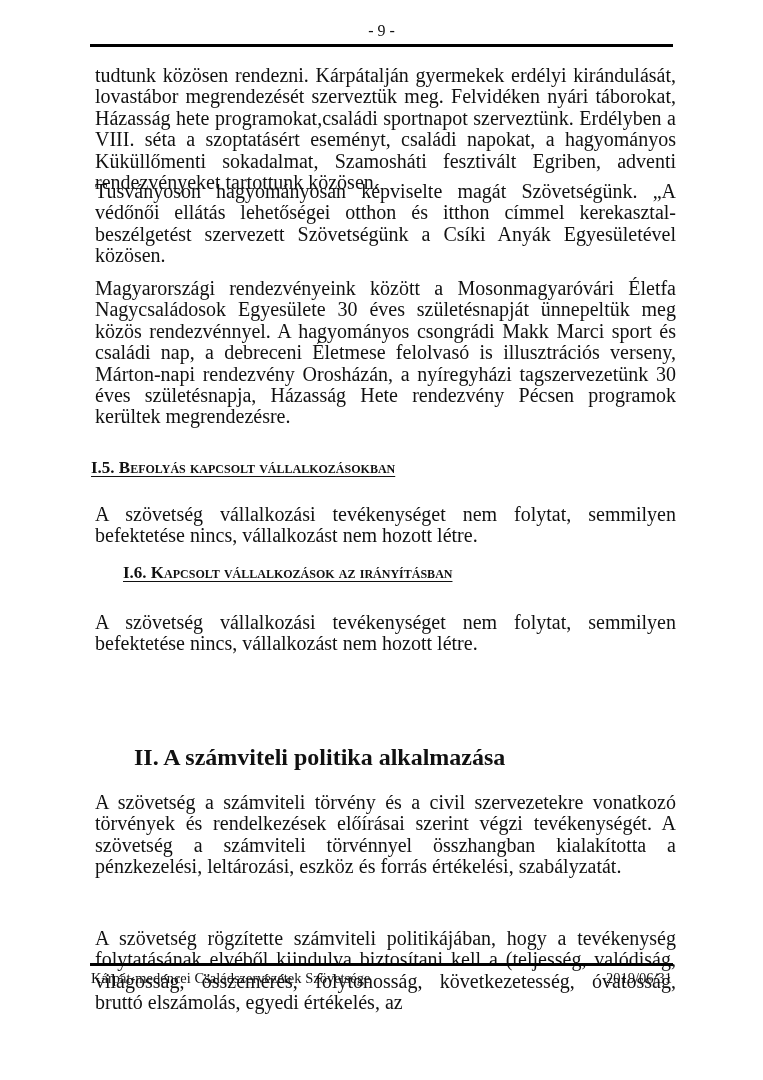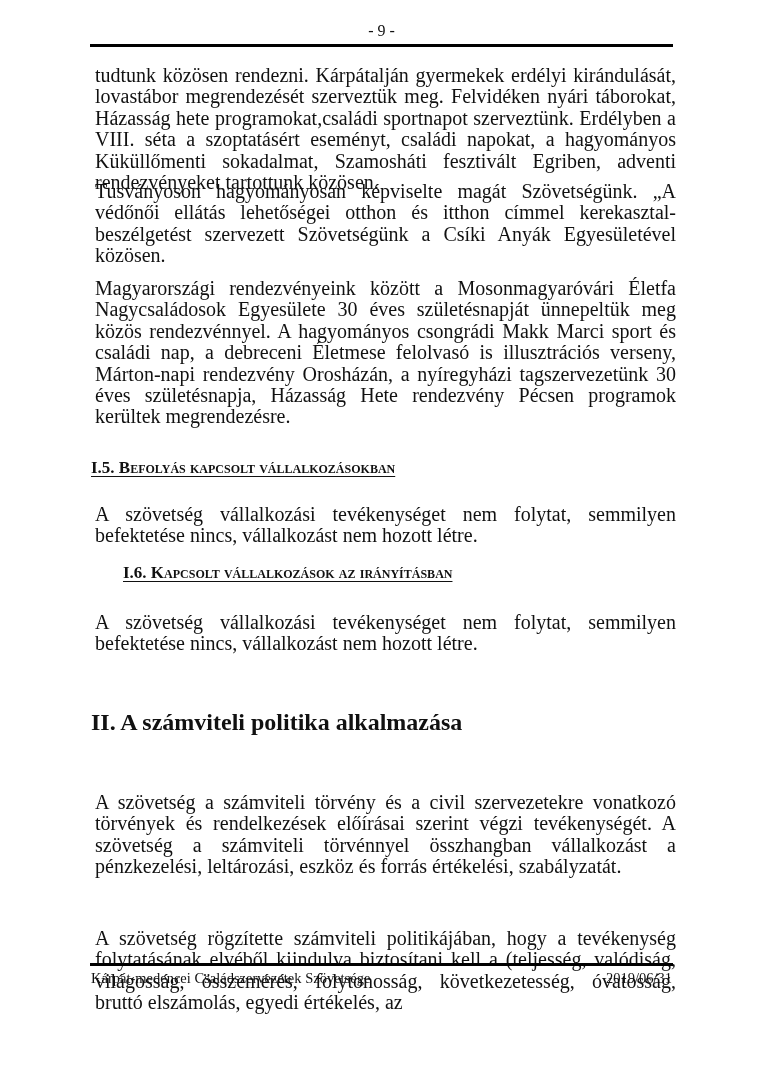--- a/index.html
+++ b/index.html
@@ -88,21 +88,21 @@
 <div class="abs" style="top:457px;">
   <h2 class="heading-small">I.5. Befolyás kapcsolt vállalkozásokban</h2>
 </div>
 <p class="para abs" style="top:500px;">A szövetség vállalkozási tevékenységet nem folytat, semmilyen befektetése nincs, vállalkozást nem hozott létre.</p>
 
 <div class="abs" style="top:562px;margin-left:32px;">
   <h2 class="heading-small">I.6. Kapcsolt vállalkozások az irányításban</h2>
 </div>
 <p class="para abs" style="top:608px;">A szövetség vállalkozási tevékenységet nem folytat, semmilyen befektetése nincs, vállalkozást nem hozott létre.</p>
 
-<h1 class="heading-big abs" style="top:708px;">II. A számviteli politika alkalmazása</h1>
-<p class="para abs" style="top:788px;">A szövetség a számviteli törvény és a civil szervezetekre vonatkozó törvények és rendelkezések előírásai szerint végzi tevékenységét. A szövetség a számviteli törvénnyel összhangban vállalkozást a pénzkezelési, leltározási, eszköz és forrás értékelési, szabályzatát.</p>
+<h1 class="heading-big abs" style="top:743px;margin-left:43px;">II. A számviteli politika alkalmazása</h1>
+<p class="para abs" style="top:788px;">A szövetség a számviteli törvény és a civil szervezetekre vonatkozó törvények és rendelkezések előírásai szerint végzi tevékenységét. A szövetség a számviteli törvénnyel összhangban kialakította a pénzkezelési, leltározási, eszköz és forrás értékelési, szabályzatát.</p>
 <p class="para abs" style="top:924px;">A szövetség rögzítette számviteli politikájában, hogy a tevékenység folytatásának elvéből kiindulva biztosítani kell a (teljesség, valódiság, világosság, összemérés, folytonosság, következetesség, óvatosság, bruttó elszámolás, egyedi értékelés, az</p>
 
 <div class="rule-bottom"></div>
 <div class="footer">
   <span>Kárpát-medencei Családszervezetek Szövetsége</span>
   <span>2019/06/31</span>
 </div>
 
 </body></html>

